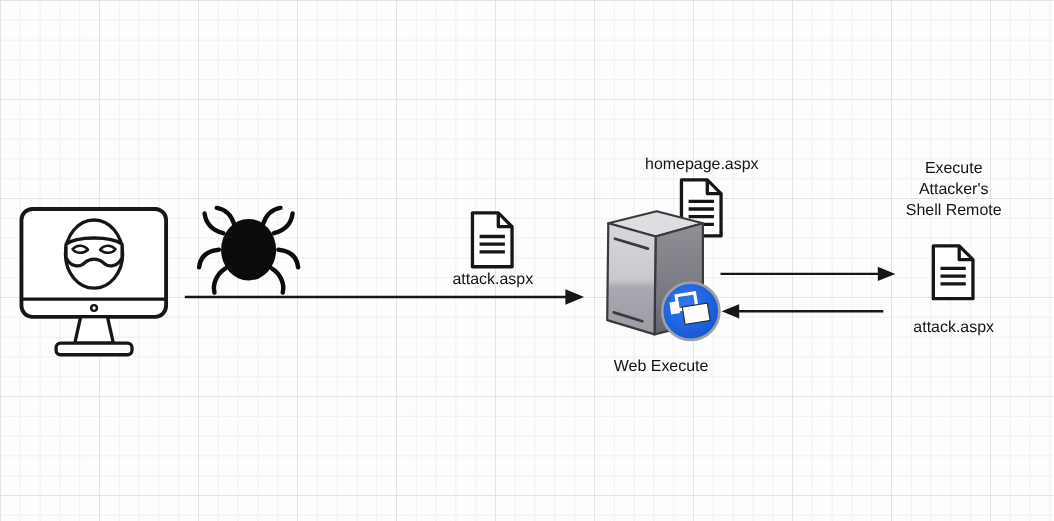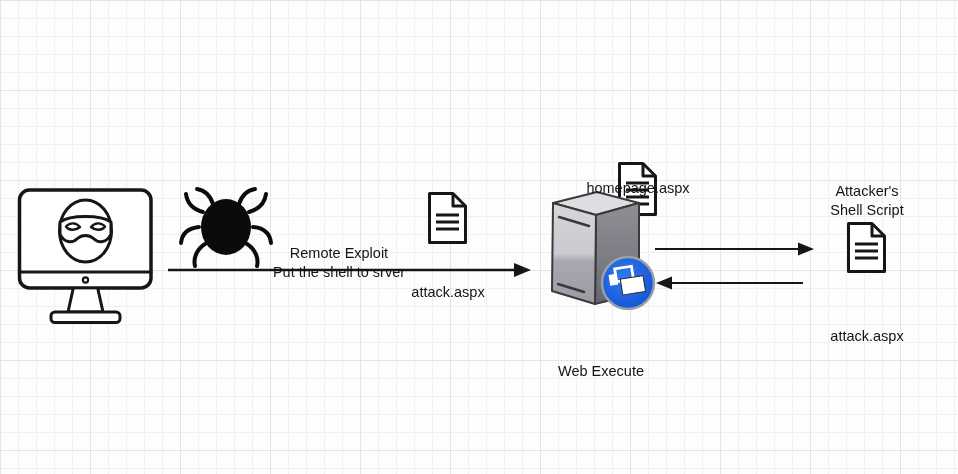--- a/index.html
+++ b/index.html
@@ -17,21 +17,20 @@
     font-family:"Liberation Sans", sans-serif;
   }
   svg.layer{position:absolute;left:0;top:0;}
   .lbl{
     position:absolute;
     font-size:14.5px;
     line-height:19px;
     color:#141414;
     text-align:center;
     white-space:nowrap;
-    margin-top:38px;
   }
   .lbl span{display:block;}
 </style>
 </head>
 <body>
 
 <div class="canvas">
 
   <svg class="layer" width="958" height="474" viewBox="0 0 958 474">
     <defs>
@@ -121,31 +120,28 @@
     </g>
 
     <g transform="translate(847,222)" stroke="#161616" stroke-width="3" stroke-linejoin="round" fill="none">
       <path d="M1.5,1.5 H25 L37.5,14 V49.5 H1.5 Z" fill="#ffffff"></path>
       <path d="M25,1.5 V14 H37.5"></path>
       <path d="M8,22 H31 M8,29 H31 M8,36 H31"></path>
     </g>
   </svg>
 
 
-  <div class="lbl" style="left:254px;top:206px;width:170px;">
-    <span>Remote Exploit</span>
-    <span>Put the shell to srver</span>
-  </div>
 
   <div class="lbl" style="left:388px;top:245px;width:120px;">attack.aspx</div>
 
   <div class="lbl" style="left:568px;top:141px;width:140px;">homepage.aspx</div>
 
   <div class="lbl" style="left:541px;top:324px;width:120px;">Web Execute</div>
 
   <div class="lbl" style="left:801px;top:144px;width:132px;">
+    <span>Execute</span>
     <span>Attacker's</span>
-    <span>Shell Script</span>
+    <span>Shell Remote</span>
   </div>
 
   <div class="lbl" style="left:807px;top:289px;width:120px;">attack.aspx</div>
 
 </div>
 
 </body></html>

